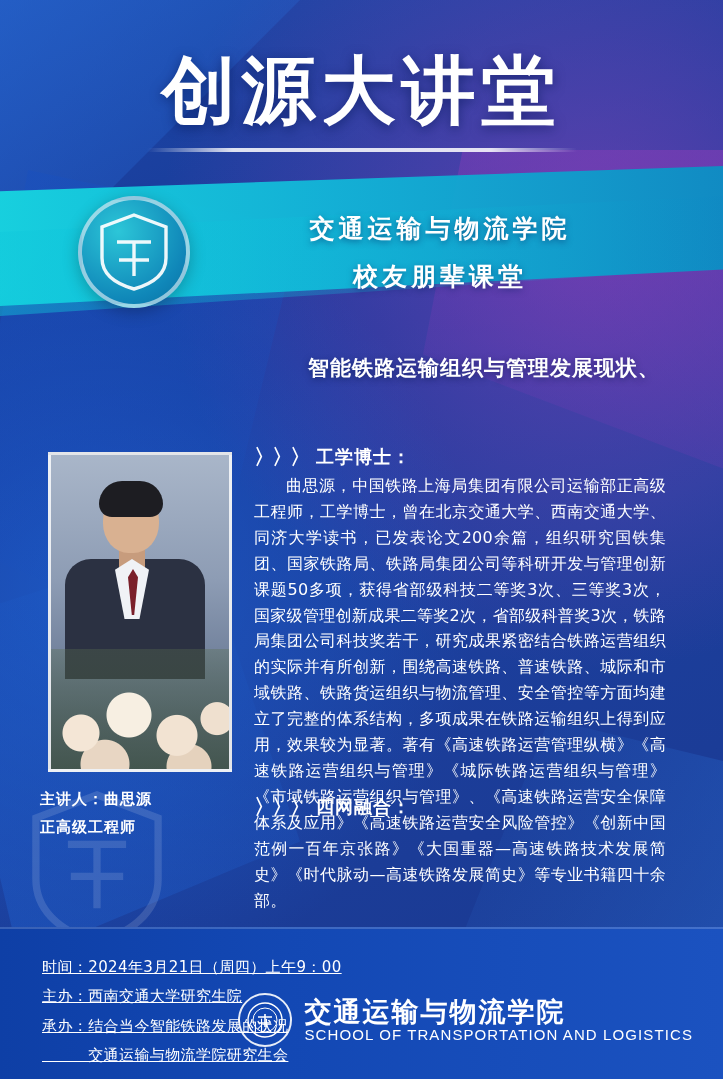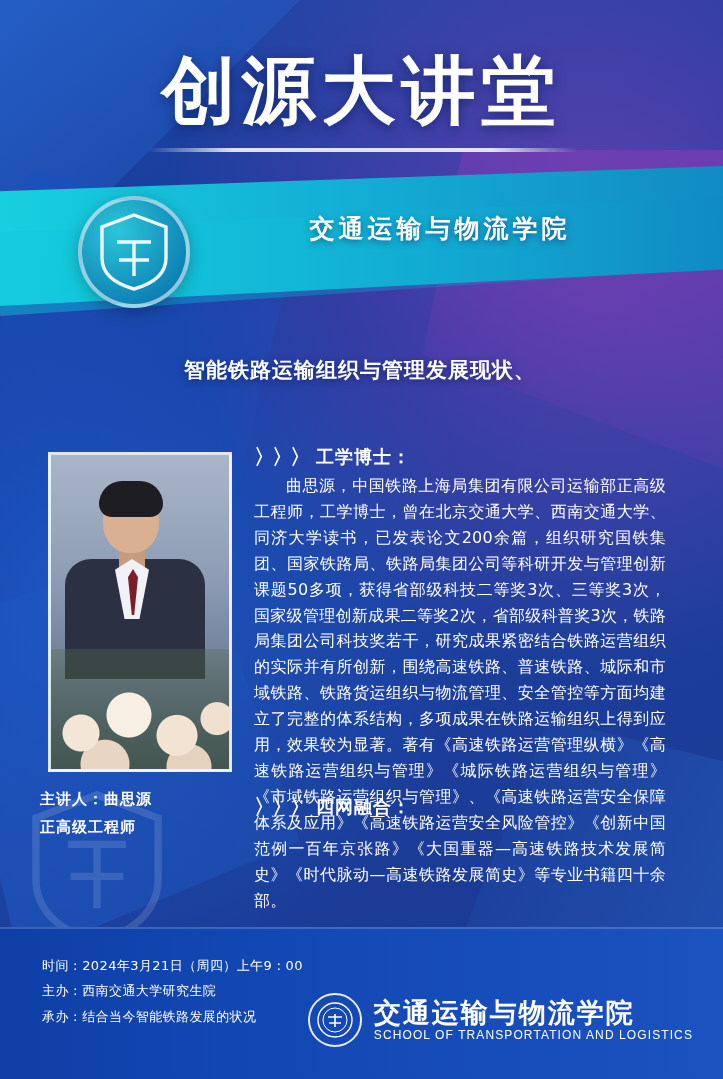--- a/index.html
+++ b/index.html
@@ -82,23 +82,23 @@
   }
   .subtitle-line {
     font-size: 25px; font-weight: 700; letter-spacing: 4px;
     line-height: 1.9; text-shadow: 0 2px 6px rgba(0,30,90,0.5);
     font-family: "DejaVu Sans", sans-serif;
   }
 
   
   .topic {
     position: absolute; top: 352px; left: 60px; width: 600px;
-    text-align: center; color: #ffffff;
+    text-align: right; color: #ffffff;
     font-size: 21px; font-weight: 700; line-height: 1.75; letter-spacing: 1px;
-    font-family: Liberation Serif, serif;
+    font-family: Liberation Mono, monospace;
     text-shadow: 0 2px 6px rgba(0,20,70,0.5);
   }
 
   
   .photo-frame {
     position: absolute; top: 452px; left: 48px; width: 184px; height: 320px;
     border: 3px solid rgba(255,255,255,0.85);
     background: linear-gradient(180deg,#8fa2bd 0%, #6d7f9c 45%, #45536e 100%);
     overflow: hidden;
   }
@@ -148,32 +148,33 @@
   #content-section { top: 795px; left: 254px; width: 412px; }
 
   
   .footer {
     position: absolute; bottom: 0; left: 0; width: 723px; height: 152px;
     background: linear-gradient(90deg, #0e3fa6 0%, #1348b4 40%, #1b52c0 100%);
     border-top: 2px solid rgba(255,255,255,0.18);
   }
   .footer-lines {
     position: absolute; top: 24px; left: 42px; color: #ffffff;
-    font-size: 13px; line-height: 1.95; letter-spacing: 0.4px;
-    font-family: "DejaVu Sans", sans-serif;
+    font-size: 15px; line-height: 1.95; letter-spacing: 0.4px;
+    font-family: "DejaVu Sans", sans-serif;
+    text-decoration: underline;
   }
   .footer-logo-wrap {
     position: absolute; right: 30px; bottom: 32px;
     display: flex; align-items: center; gap: 12px;
   }
   .footer-seal { width: 54px; height: 54px; border-radius: 50%;
     border: 2px solid rgba(255,255,255,0.9); display:flex; align-items:center; justify-content:center; }
   .footer-name-cn { font-size: 27px; font-weight: 700; color: #ffffff; letter-spacing: 2px;
     font-family: "DejaVu Sans", sans-serif; line-height:1.1; }
-  .footer-name-en { font-size: 12px; color: #ffffff; letter-spacing: 1.1px; margin-top: 0;
+  .footer-name-en { font-size: 15px; color: #ffffff; letter-spacing: 1.1px; margin-top: 0;
     font-family: "Liberation Sans", sans-serif; }
 </style>
 </head>
 <body>
 
 <div class="poster">
 
   <div class="bg-shape bg1"></div>
   <div class="bg-shape bg2"></div>
   <div class="bg-shape bg3"></div>
@@ -195,20 +196,21 @@
 
   <div class="emblem">
     <svg width="74" height="80" viewBox="0 0 74 80">
       <path d="M37 3 L69 15 L69 46 Q69 68 37 77 Q5 68 5 46 L5 15 Z" fill="none" stroke="#ffffff" stroke-width="3.4" opacity="0.92"></path>
       <path d="M20 30 h34 M37 30 v34 M22 48 h30" stroke="#ffffff" stroke-width="3.4" fill="none" opacity="0.92"></path>
     </svg>
   </div>
 
   <div class="subtitle-block">
     <div class="subtitle-line">交通运输与物流学院</div>
+    <div class="subtitle-line">校友朋辈课堂</div>
   </div>
 
   <div class="topic">
     <div>智能铁路运输组织与管理发展现状、</div>
   </div>
 
   <div class="photo-frame">
     <div class="photo-bg-top"></div>
     <div class="ph-body"></div>
     <div class="ph-neck"></div>
@@ -237,20 +239,21 @@
       <span class="arrows">〉〉〉</span>
       <span class="sec-title">四网融合：</span>
     </div>
   </div>
 
   <div class="footer">
     <div class="footer-lines">
       <div>时间：2024年3月21日（周四）上午9：00</div>
       <div>主办：西南交通大学研究生院</div>
       <div>承办：结合当今智能铁路发展的状况</div>
+      <div>　　　交通运输与物流学院研究生会</div>
     </div>
     <div class="footer-logo-wrap">
       <div class="footer-seal">
         <svg width="40" height="40" viewBox="0 0 40 40">
           <circle cx="20" cy="20" r="17" fill="none" stroke="#ffffff" stroke-width="1.4"></circle>
           <circle cx="20" cy="20" r="12" fill="none" stroke="#ffffff" stroke-width="1"></circle>
           <path d="M13 17 h14 M20 14 v13 M14 23 h12" stroke="#ffffff" stroke-width="1.6" fill="none"></path>
         </svg>
       </div>
       <div>

